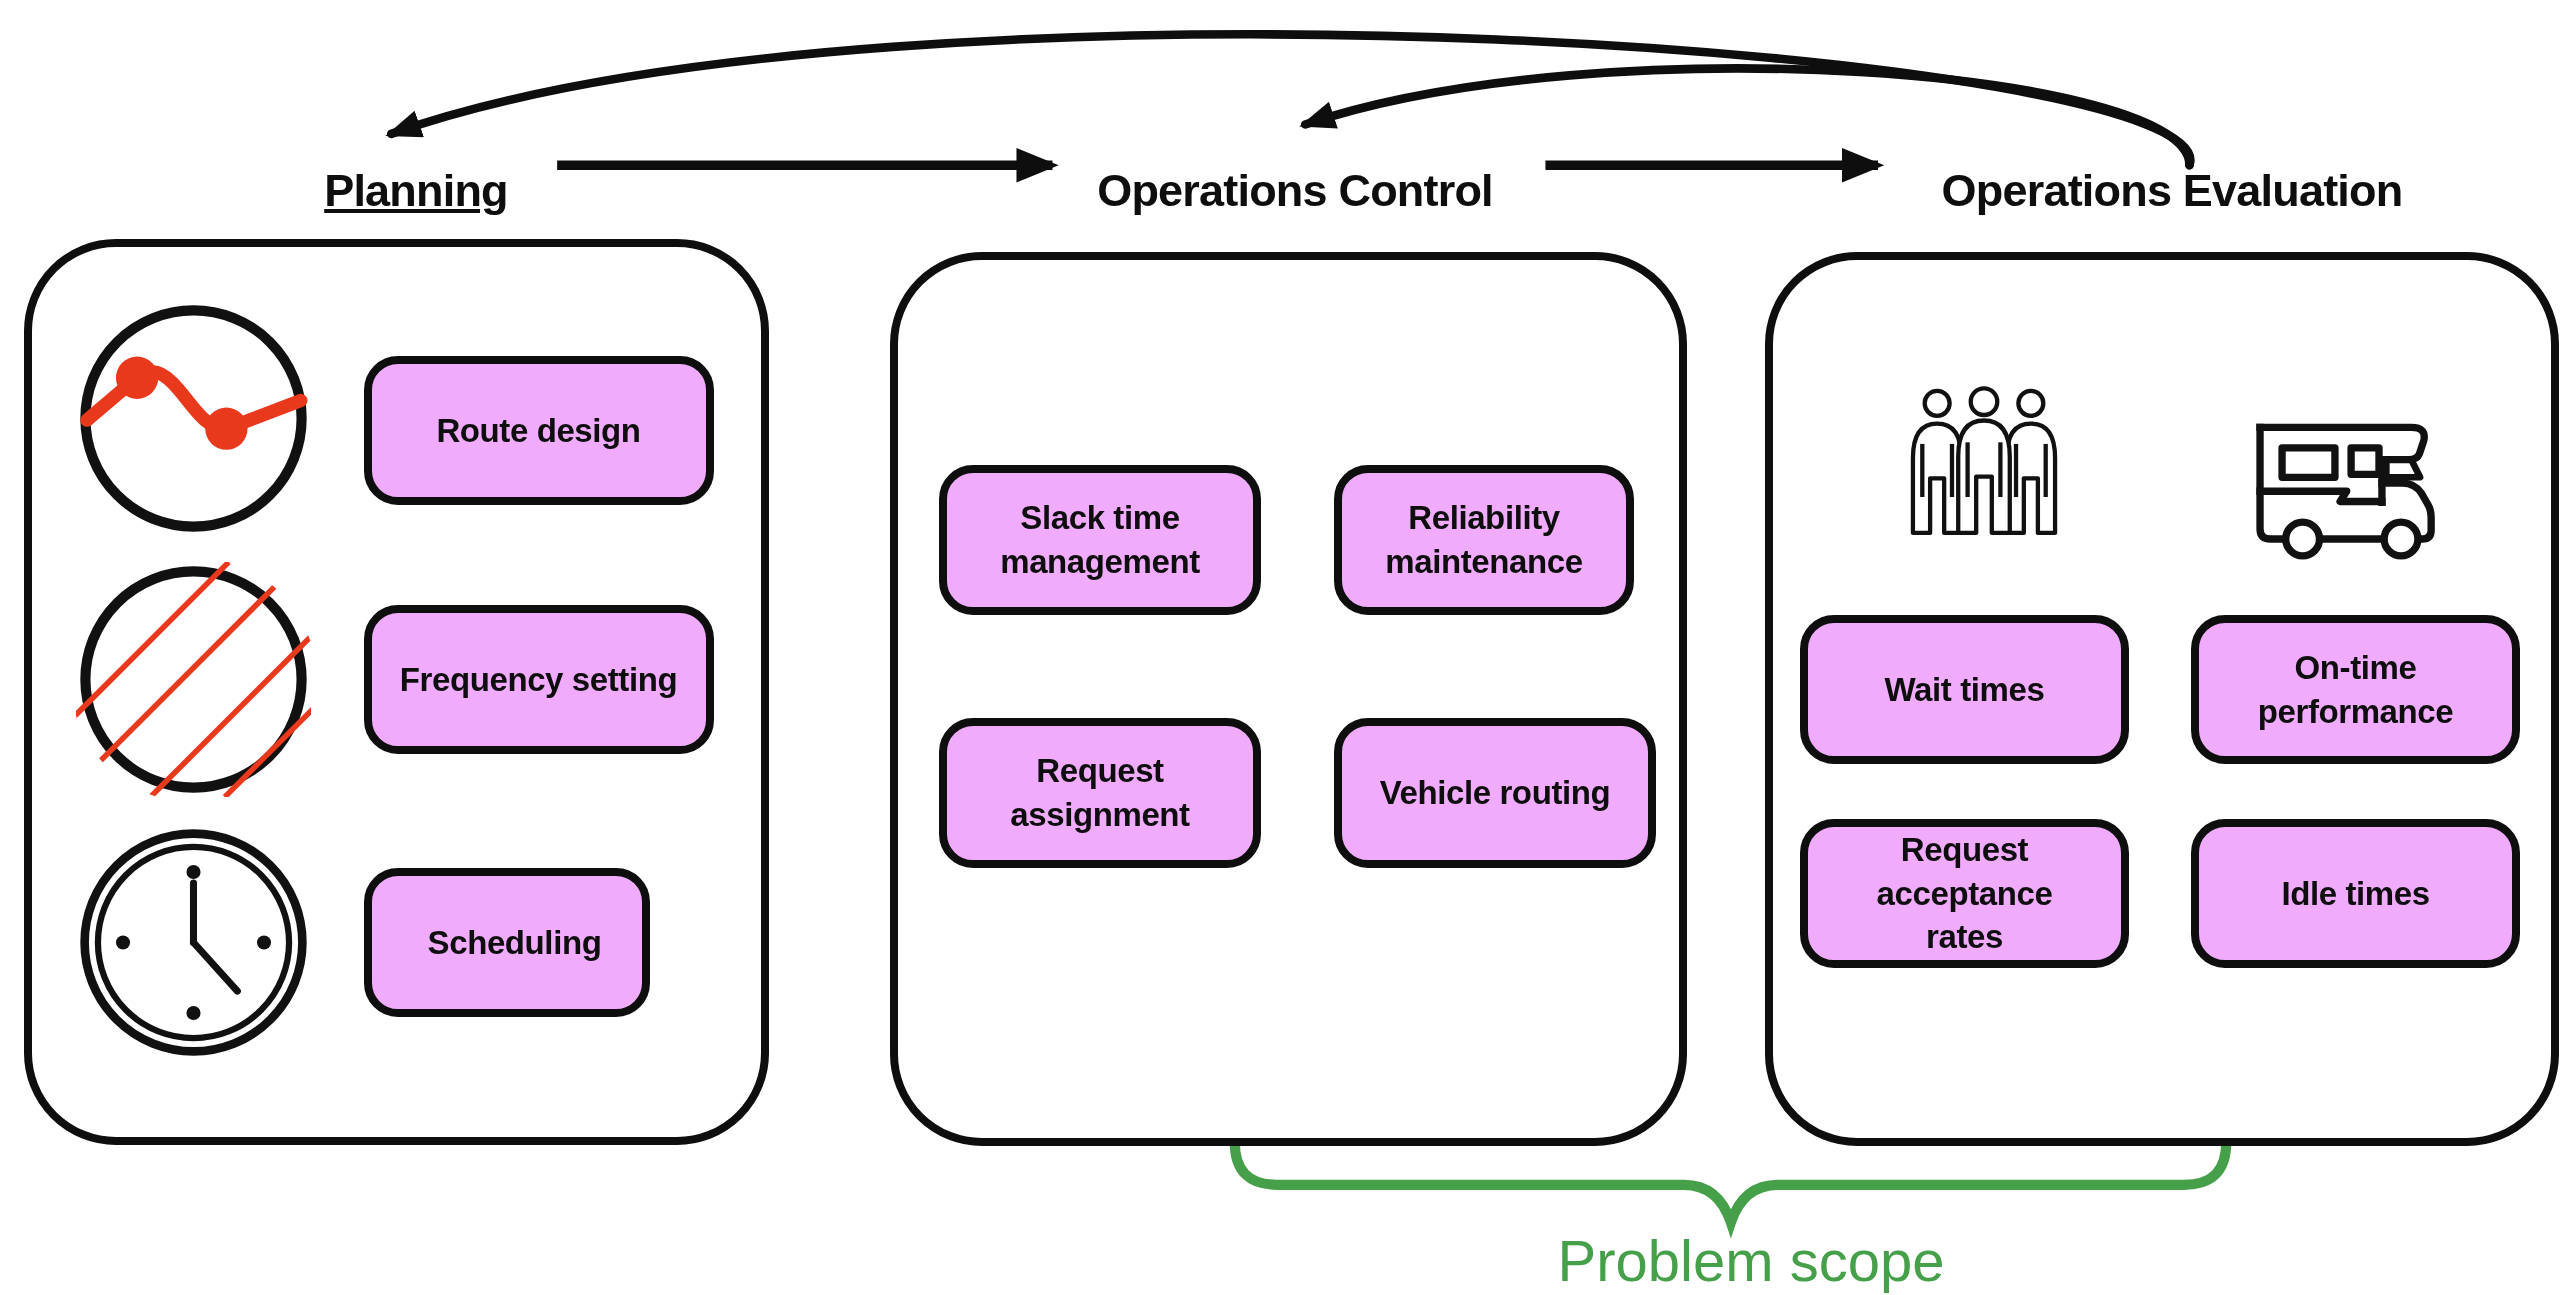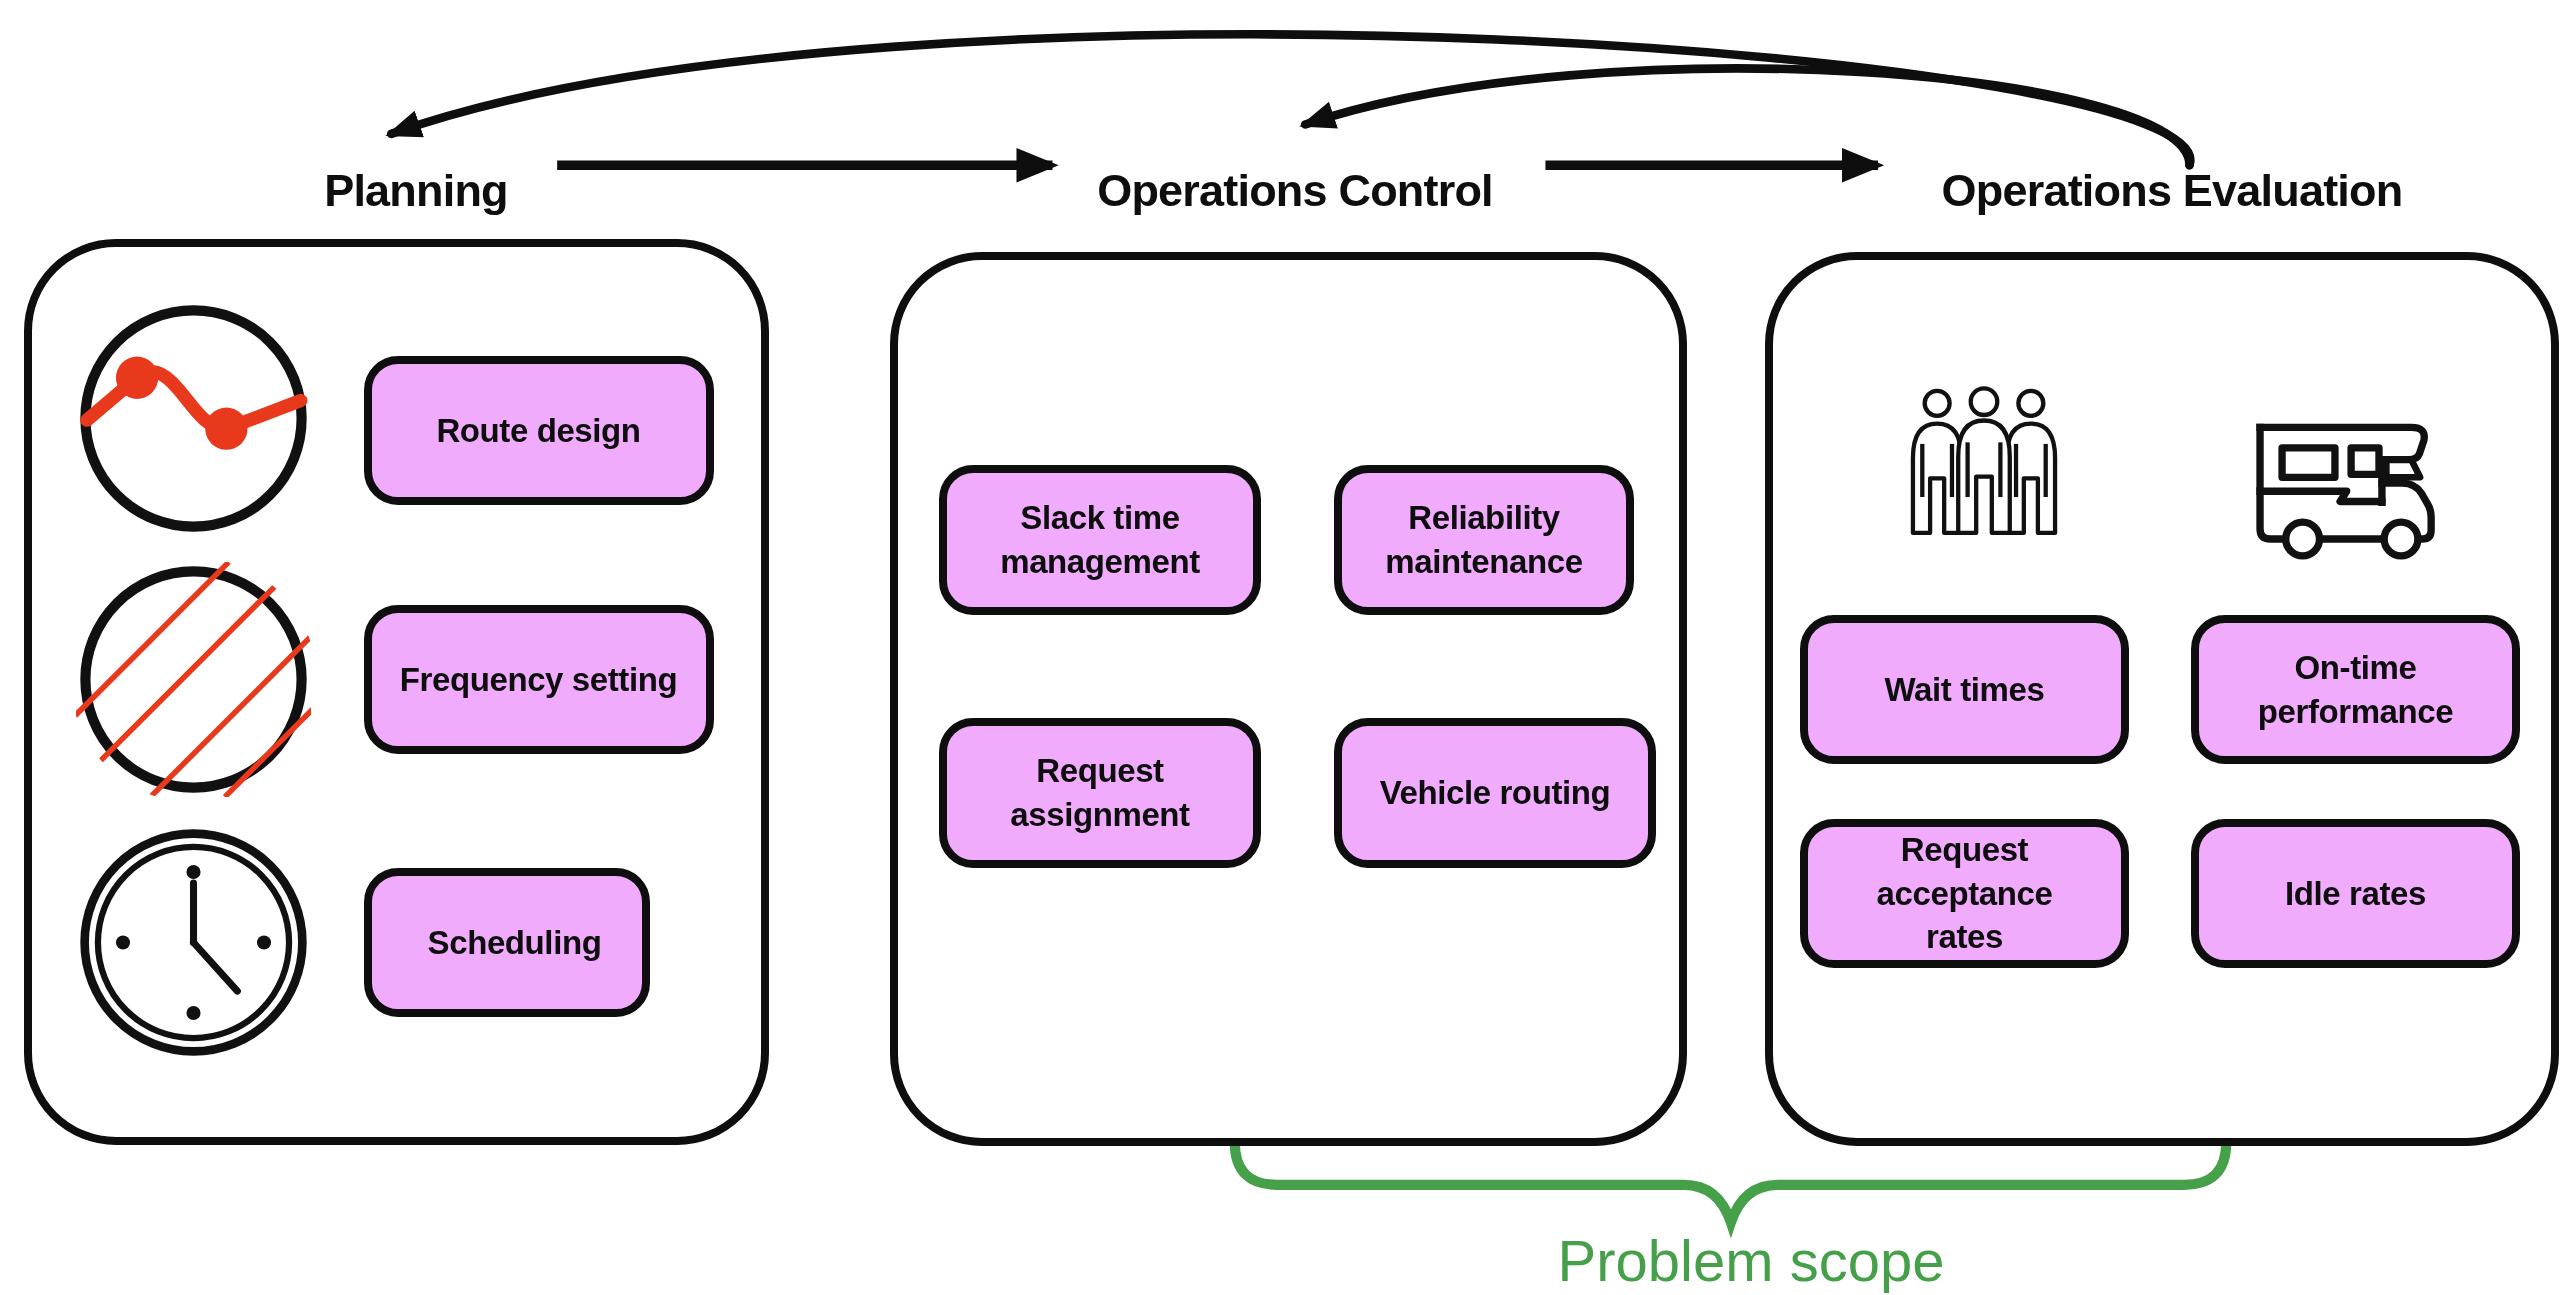--- a/index.html
+++ b/index.html
@@ -47,21 +47,21 @@
 
     <line x1="712" y1="211" x2="1345" y2="211" stroke="#0e0e0e" stroke-width="12" marker-end="url(#ah-straight)"></line>
     <line x1="1975" y1="211" x2="2400" y2="211" stroke="#0e0e0e" stroke-width="12" marker-end="url(#ah-straight)"></line>
 
     <path d="M 2798 211 C 2850 66, 1150 -59, 500 171" fill="none" stroke="#0e0e0e" stroke-width="11" stroke-linecap="round" marker-end="url(#ah-curve)"></path>
     <path d="M 2798 211 C 2800 91, 2050 31, 1668 159" fill="none" stroke="#0e0e0e" stroke-width="11" stroke-linecap="round" marker-end="url(#ah-curve)"></path>
 
     <path d="M 1578 1460 Q 1578 1514 1632 1514 L 2152 1514 Q 2196 1514 2212 1562 Q 2228 1514 2272 1514 L 2791 1514 Q 2845 1514 2845 1460" fill="none" stroke="#45A049" stroke-width="13" stroke-linecap="round"></path>
   </svg>
 
-  <div class="phase-title" style="left:416px;">Planning</div>
+  <div class="phase-title" style="left:416px;text-decoration:underline;">Planning</div>
   <div class="phase-title" style="left:1295px;">Operations Control</div>
   <div class="phase-title" style="left:2172px;">Operations Evaluation</div>
 
   <section class="phase-box" style="left:23.5px;top:239px;width:745px;height:906px;">
 
     <svg class="icon" style="left:44px;top:54px;" width="235" height="235" viewBox="0 0 300 300">
       <circle cx="150" cy="150" r="138" fill="#ffffff" stroke="#111111" stroke-width="13"></circle>
       <path d="M14,152 L74,101 C96,83 111,89 131,113 C153,139 163,159 190,164 L287,127" fill="none" stroke="#E8391D" stroke-width="17" stroke-linecap="round"></path>
       <circle cx="78" cy="98" r="27" fill="#E8391D"></circle>
       <circle cx="192" cy="163" r="27" fill="#E8391D"></circle>
@@ -151,19 +151,19 @@
       <circle cx="88" cy="196" r="23" fill="#ffffff" stroke="#111111" stroke-width="10"></circle>
       <circle cx="222" cy="196" r="23" fill="#ffffff" stroke="#111111" stroke-width="10"></circle>
     </svg>
 
     <div class="pill" style="left:27px;top:355px;width:329px;height:149px;">Wait times</div>
     <div class="pill" style="left:418px;top:355px;width:329px;height:149px;">On-time
 performance</div>
     <div class="pill" style="left:27px;top:559px;width:329px;height:149px;">Request
 acceptance
 rates</div>
-    <div class="pill" style="left:418px;top:559px;width:329px;height:149px;">Idle rates</div>
+    <div class="pill" style="left:418px;top:559px;width:329px;height:149px;">Idle times</div>
   </section>
 
   <div class="scope-label">Problem scope</div>
 
 </div>
 
 
 </body></html>

